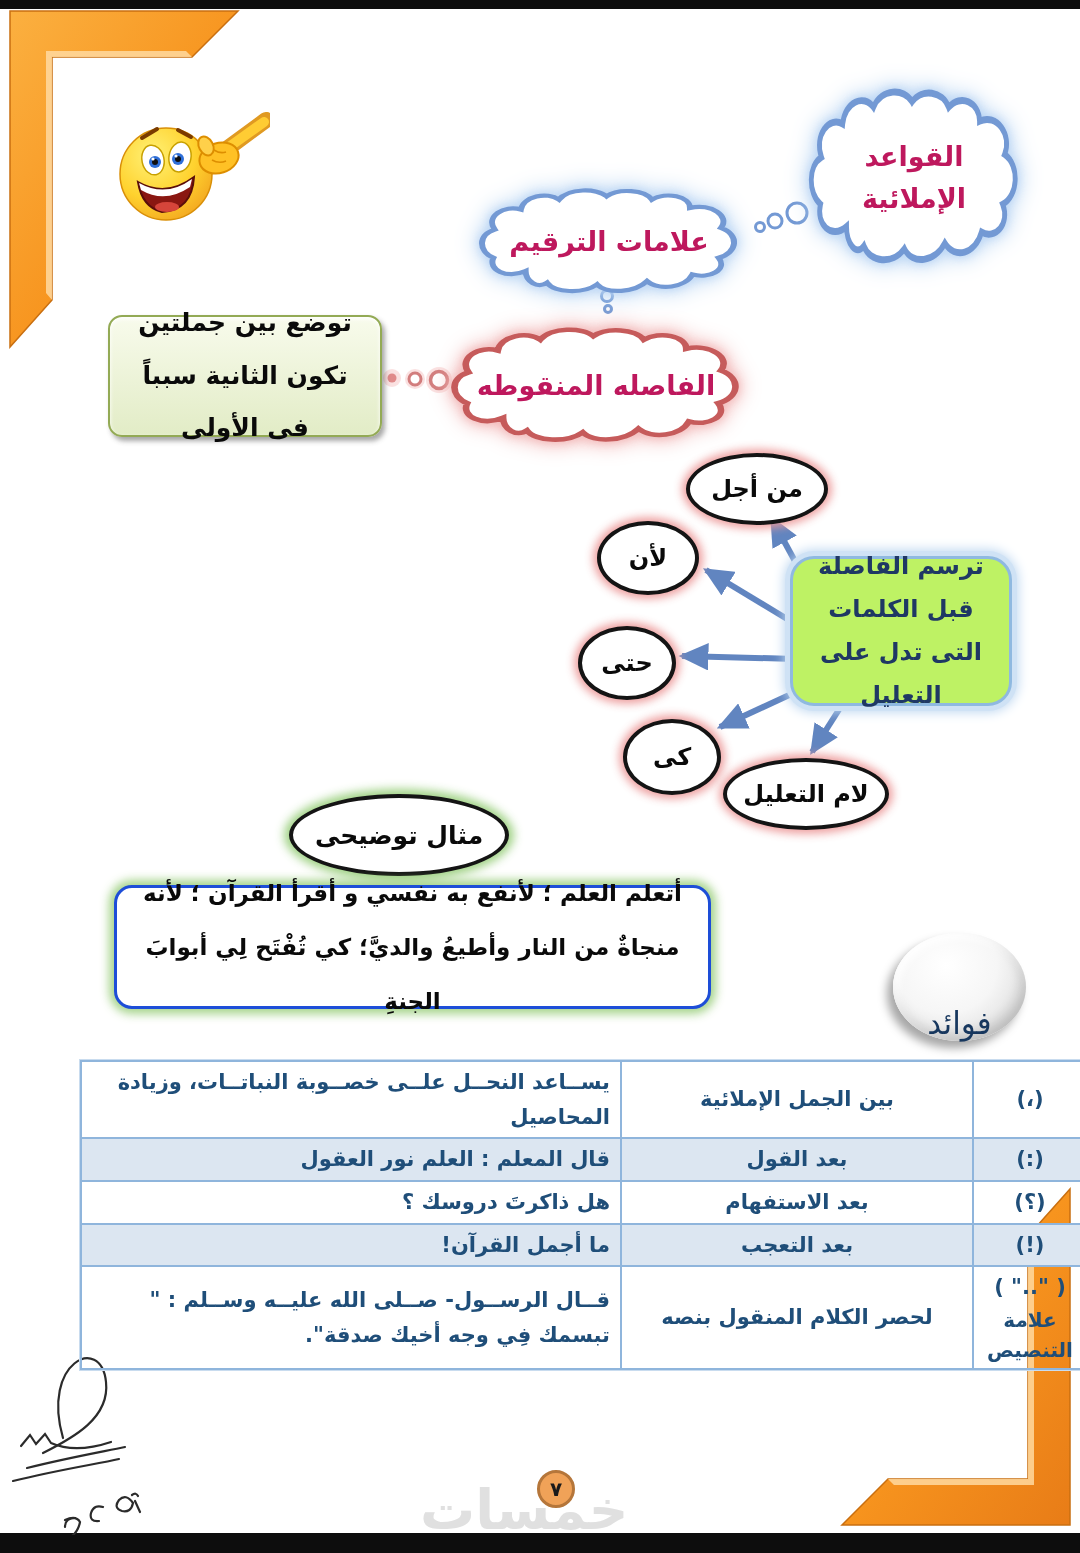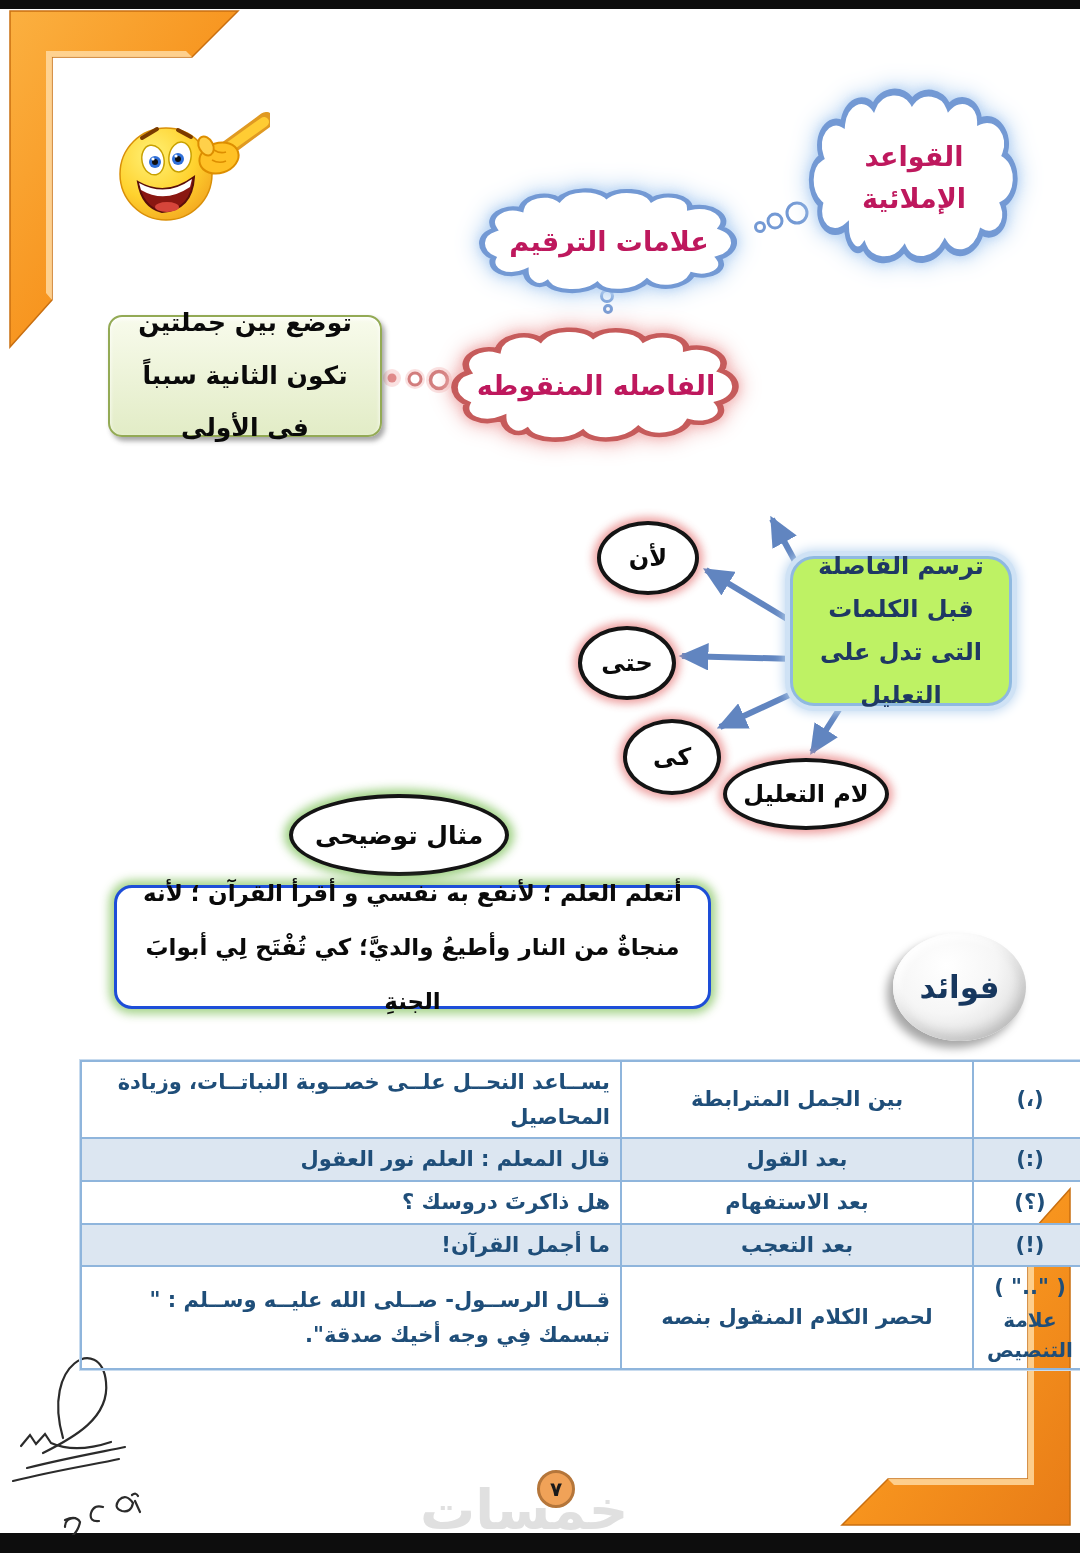--- a/index.html
+++ b/index.html
@@ -59,22 +59,22 @@
     display:flex;align-items:center;justify-content:center;text-align:center;
     font-weight:bold;color:#0a0a0a;font-size:24px;
     box-shadow:0 0 9px 4px rgba(236,152,152,.9);
   }
   .pill-green{box-shadow:0 0 10px 5px rgba(150,205,120,.9);font-size:25px;}
 
   .benefits{
     left:893px;top:933px;width:133px;height:108px;border-radius:50%;
     background:radial-gradient(ellipse at 40% 30%, #ffffff 0%, #f6f6f6 45%, #e4e4e4 70%, #cdcdcd 90%, #bfbfbf 100%);
     box-shadow:-6px 7px 10px rgba(0,0,0,.35), inset -5px -7px 12px rgba(0,0,0,.14), inset 4px 5px 8px #ffffff;
-    display:flex;align-items:center;justify-content:center;
-    font-size:31px;font-weight:bold;color:#17375e;
+    display:flex;align-items:flex-end;justify-content:center;
+    font-size:31px;font-weight:normal;color:#17375e;
   }
 
   
   .ptable{
     position:absolute;left:80px;top:1060px;width:940px;border-collapse:collapse;
     table-layout:fixed;direction:rtl;z-index:3;
     box-shadow:0 0 0 1px #c9dcef;
   }
   .ptable td{
     border:2px solid #8fb5dc;color:#1f4e79;font-weight:bold;font-size:21px;
@@ -222,20 +222,23 @@
   </div>
 
   <div class="abs z3 green-note">
     <span>توضع بين جملتين تكون الثانية سبباً فى الأولى</span>
   </div>
 
   <div class="abs z3 rule-box">
     <span>ترسم الفاصلة قبل الكلمات التى تدل على التعليل</span>
   </div>
 
+  <div class="pill z3" style="left:686px;top:453px;width:134px;height:64px;">
+      <span>من أجل</span>
+    </div>
   <div class="pill z3" style="left:597px;top:521px;width:94px;height:66px;">
       <span>لأن</span>
     </div>
   <div class="pill z3" style="left:578px;top:626px;width:90px;height:66px;">
       <span>حتى</span>
     </div>
   <div class="pill z3" style="left:623px;top:719px;width:90px;height:68px;">
       <span>كى</span>
     </div>
   <div class="pill z3" style="left:723px;top:758px;width:158px;height:64px;">
@@ -252,21 +255,21 @@
   <div class="abs z3 benefits">
     <span>فوائد</span>
   </div>
 
   <table class="ptable">
     <tbody>
         <tr>
       <td class="c-mark">
             <div>(،)</div>
           </td>
-      <td class="c-usage">بين الجمل المترابطة</td>
+      <td class="c-usage">بين الجمل الإملائية</td>
       <td class="c-example">يســاعد النحــل علــى خصــوبة النباتــات، وزيادة المحاصيل</td>
     </tr>
     <tr class="shaded">
       <td class="c-mark">
             <div>(:)</div>
           </td>
       <td class="c-usage">بعد القول</td>
       <td class="c-example">قال المعلم : العلم نور العقول</td>
     </tr>
     <tr>

